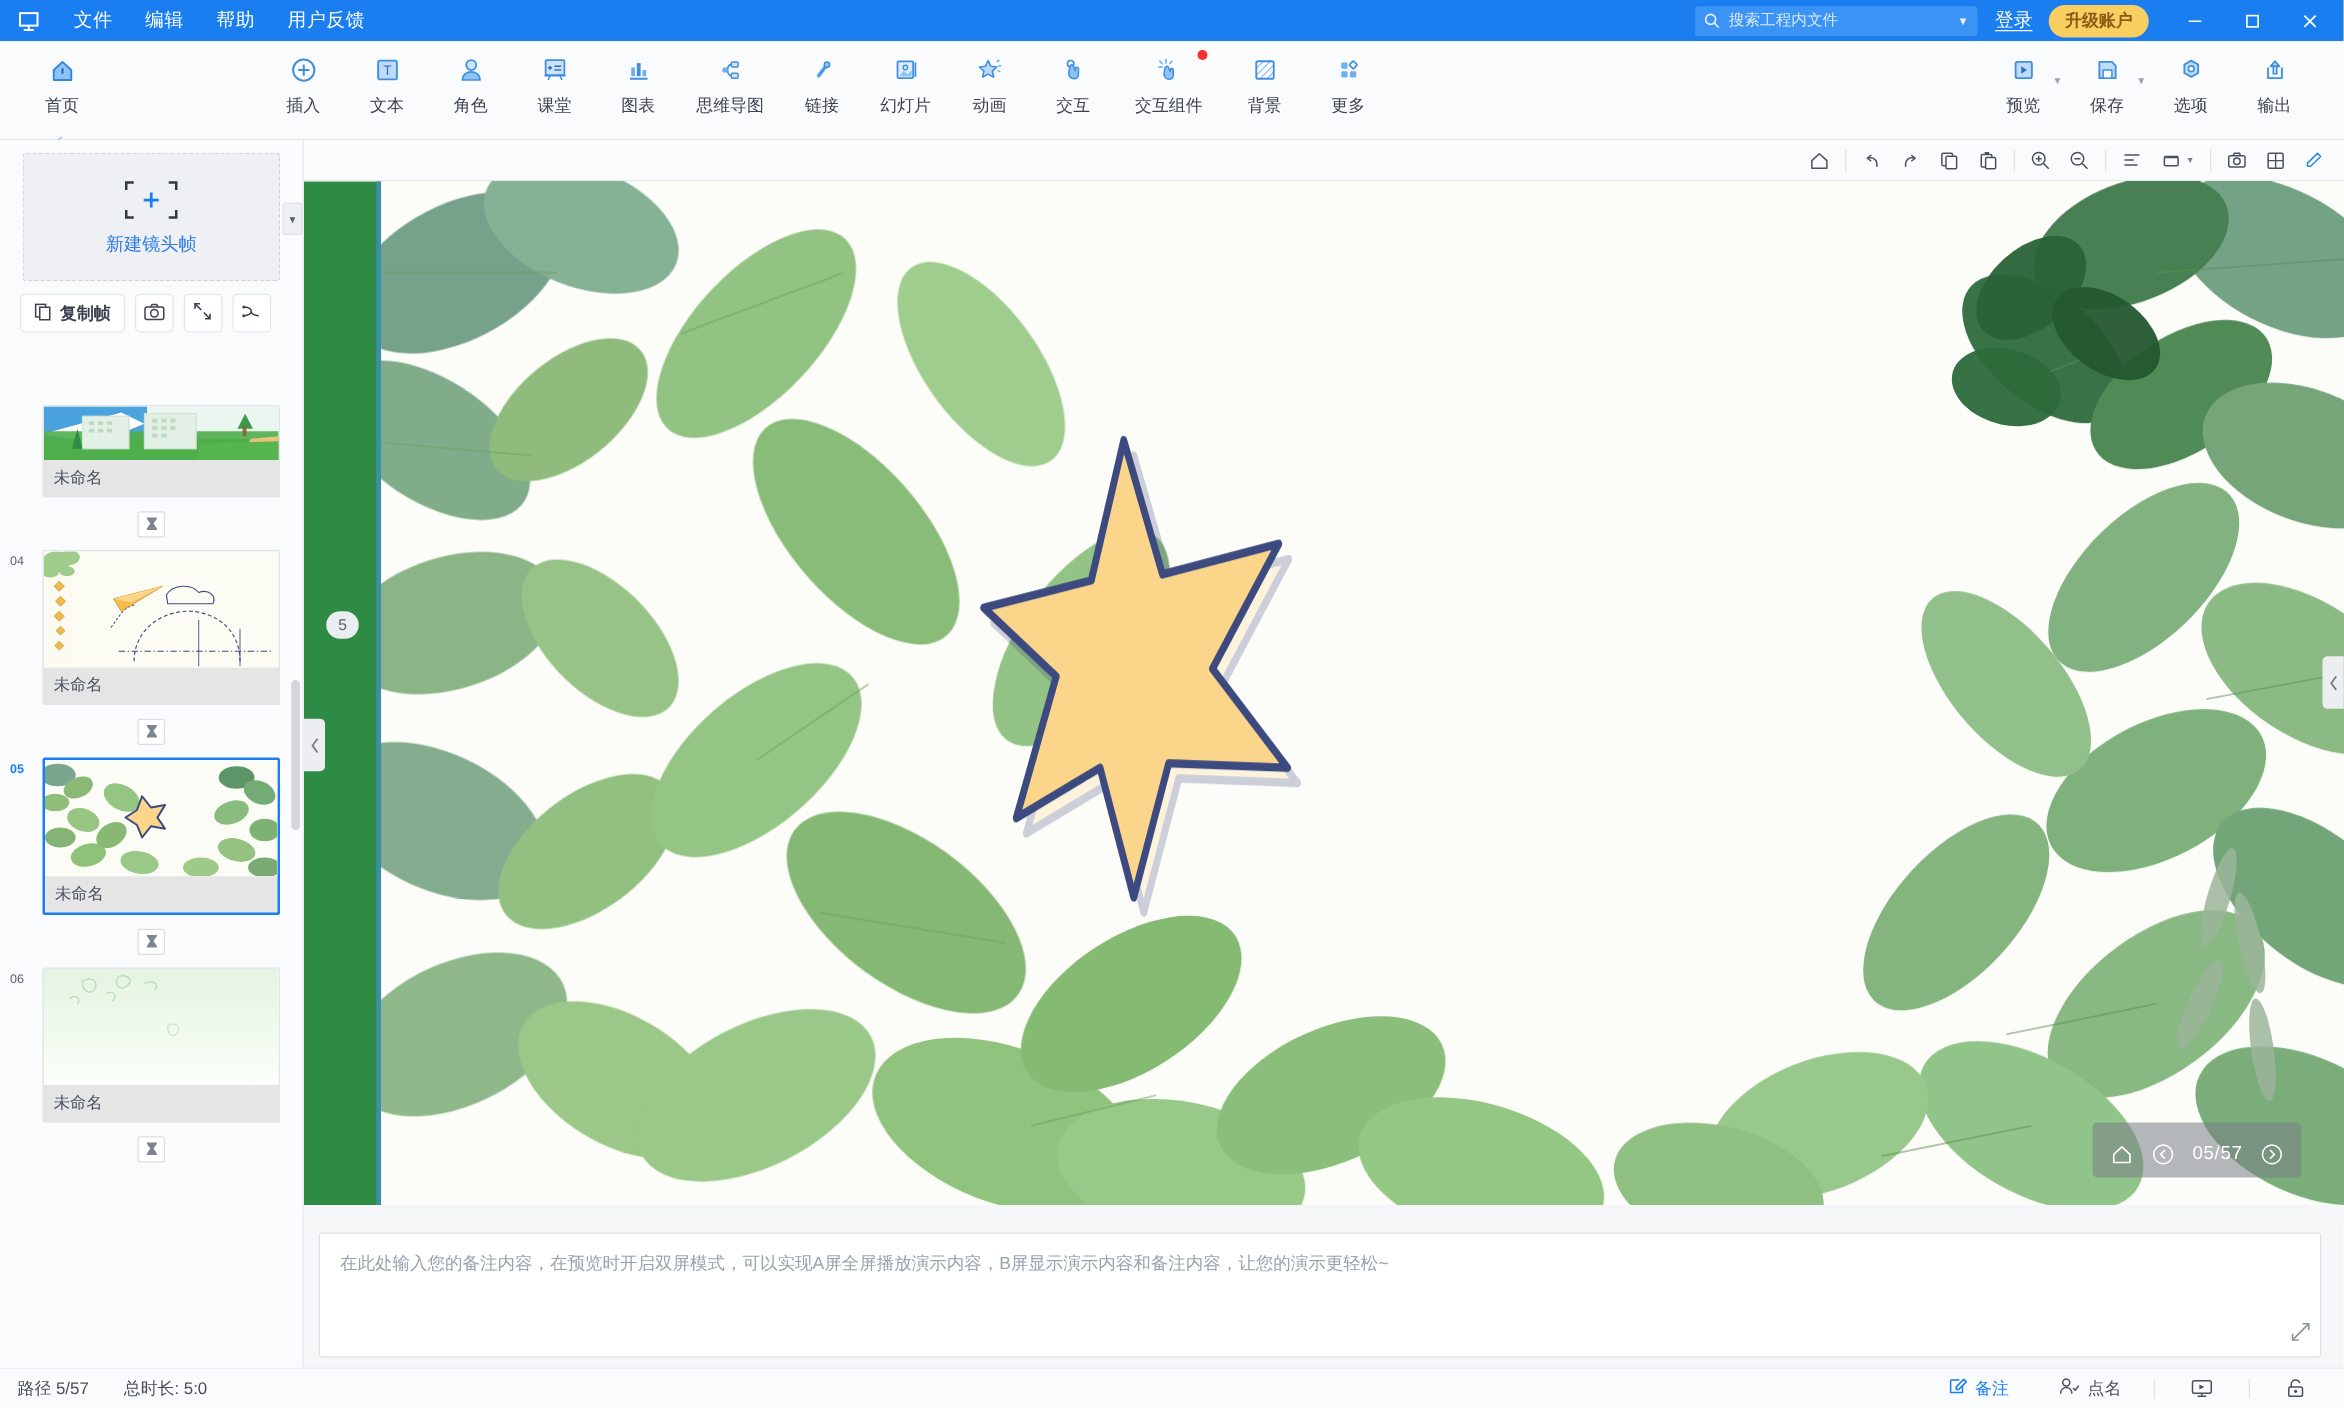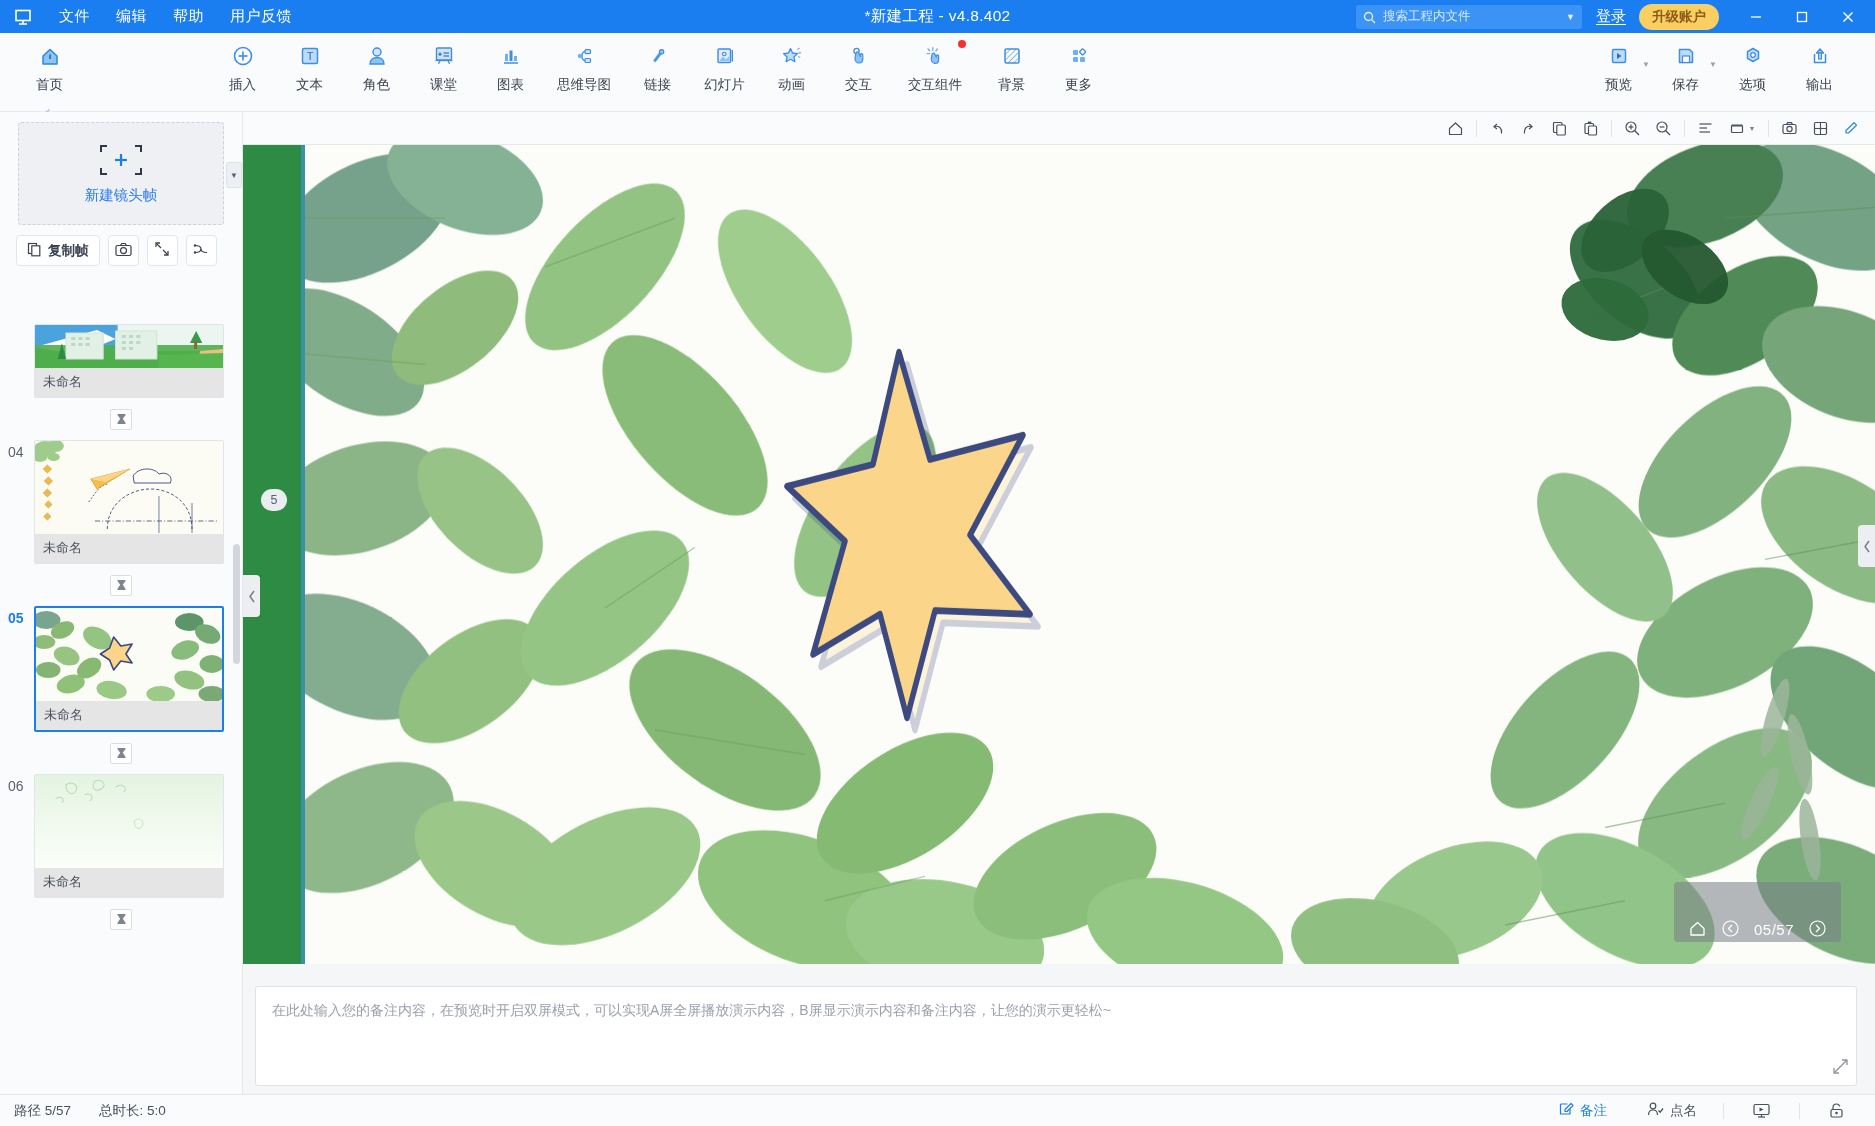--- a/index.html
+++ b/index.html
@@ -92,21 +92,21 @@
   }
   .tool-btn.wide { padding: 0 10px; }
   .tool-btn.sq { width: 31px; }
 
   .slides {
     flex: 1; overflow: hidden; position: relative; padding-top: 2px;
   }
   .slidescroll { position: absolute; inset: 0; overflow: hidden; }
   .slide-item { position: relative; padding: 0 18px 0 34px; margin-bottom: 0; }
   .slide-num {
-    position: absolute; left: 8px; top: 4px; font-size: 14px; color: #5a616e;
+    position: absolute; left: 8px; top: 4px; font-size: 10px; color: #5a616e;
   }
   .slide-item.active .slide-num { color: #1a7ef0; font-weight: bold; }
   .slide-card {
     border: 1px solid #e1e4e8; border-radius: 2px; background: #e5e5e5;
     overflow: hidden;
   }
   .slide-item.active .slide-card { border: 2px solid #1a7ef0; }
   .slide-thumb { height: 93px; background: #fff; position: relative; overflow: hidden; }
   .slide-name { font-size: 13px; color: #4a505c; padding: 5px 8px 6px 8px; }
   .slide-gap { height: 42px; display: flex; align-items: center; justify-content: center; }
@@ -148,23 +148,23 @@
     align-items: center; justify-content: center; cursor: pointer; z-index: 7;
     font-size: 13px; color: #737a86;
   }
   .collapse-right {
     position: absolute; right: 0px; top: 380px; width: 17px; height: 42px;
     background: #eceef1; border-radius: 4px 0 0 4px; display: flex;
     align-items: center; justify-content: center; cursor: pointer; z-index: 7;
     font-size: 13px; color: #737a86;
   }
   .pager {
-    position: absolute; right: 34px; bottom: 22px; height: 60px;
+    position: absolute; right: 34px; bottom: 22px; height: 44px;
     background: rgba(120,126,134,.55); border-radius: 4px; display: flex;
-    align-items: flex-end; gap: 14px; padding: 4px 14px; z-index: 8; color: #fff;
+    align-items: flex-start; gap: 14px; padding: 16px 14px; z-index: 8; color: #fff;
   }
   .pager .pg-txt { font-size: 15px; color: #fff; letter-spacing: .5px; }
   .pager .pg-btn { cursor: pointer; display:flex; align-items:center;}
 
   .notes {
     height: 100px; flex: 0 0 100px; margin: 0 18px 0 12px; background: #fff;
     border: 1px solid #dfe2e7; border-radius: 3px; position: relative;
     padding: 13px 16px; margin-top: 8px;
   }
   .notes-ph { font-size: 14px; color: #9aa1ad; line-height: 1.5; }
@@ -198,21 +198,20 @@
           <line x1="10" y1="13.5" x2="10" y2="17" stroke="#fff" stroke-width="1.6"></line>
           <line x1="6" y1="17" x2="14" y2="17" stroke="#fff" stroke-width="1.6"></line>
         </svg>
     </div>
     <div class="tb-menu">
       <div class="tb-menu-item">文件</div>
       <div class="tb-menu-item">编辑</div>
       <div class="tb-menu-item">帮助</div>
       <div class="tb-menu-item">用户反馈</div>
     </div>
-    <div class="tb-title">*新建工程 - v4.8.402</div>
     <div class="tb-right">
       <div class="tb-search">
         <span class="mag">
           <svg width="13" height="13" viewBox="0 0 13 13">
               <circle cx="5.5" cy="5.5" r="4" fill="none" stroke="#e3effd" stroke-width="1.3"></circle>
               <line x1="8.5" y1="8.5" x2="12" y2="12" stroke="#e3effd" stroke-width="1.3"></line>
             </svg>
         </span>
         <span class="ph">搜索工程内文件</span>
         <span class="caret">▼</span>

